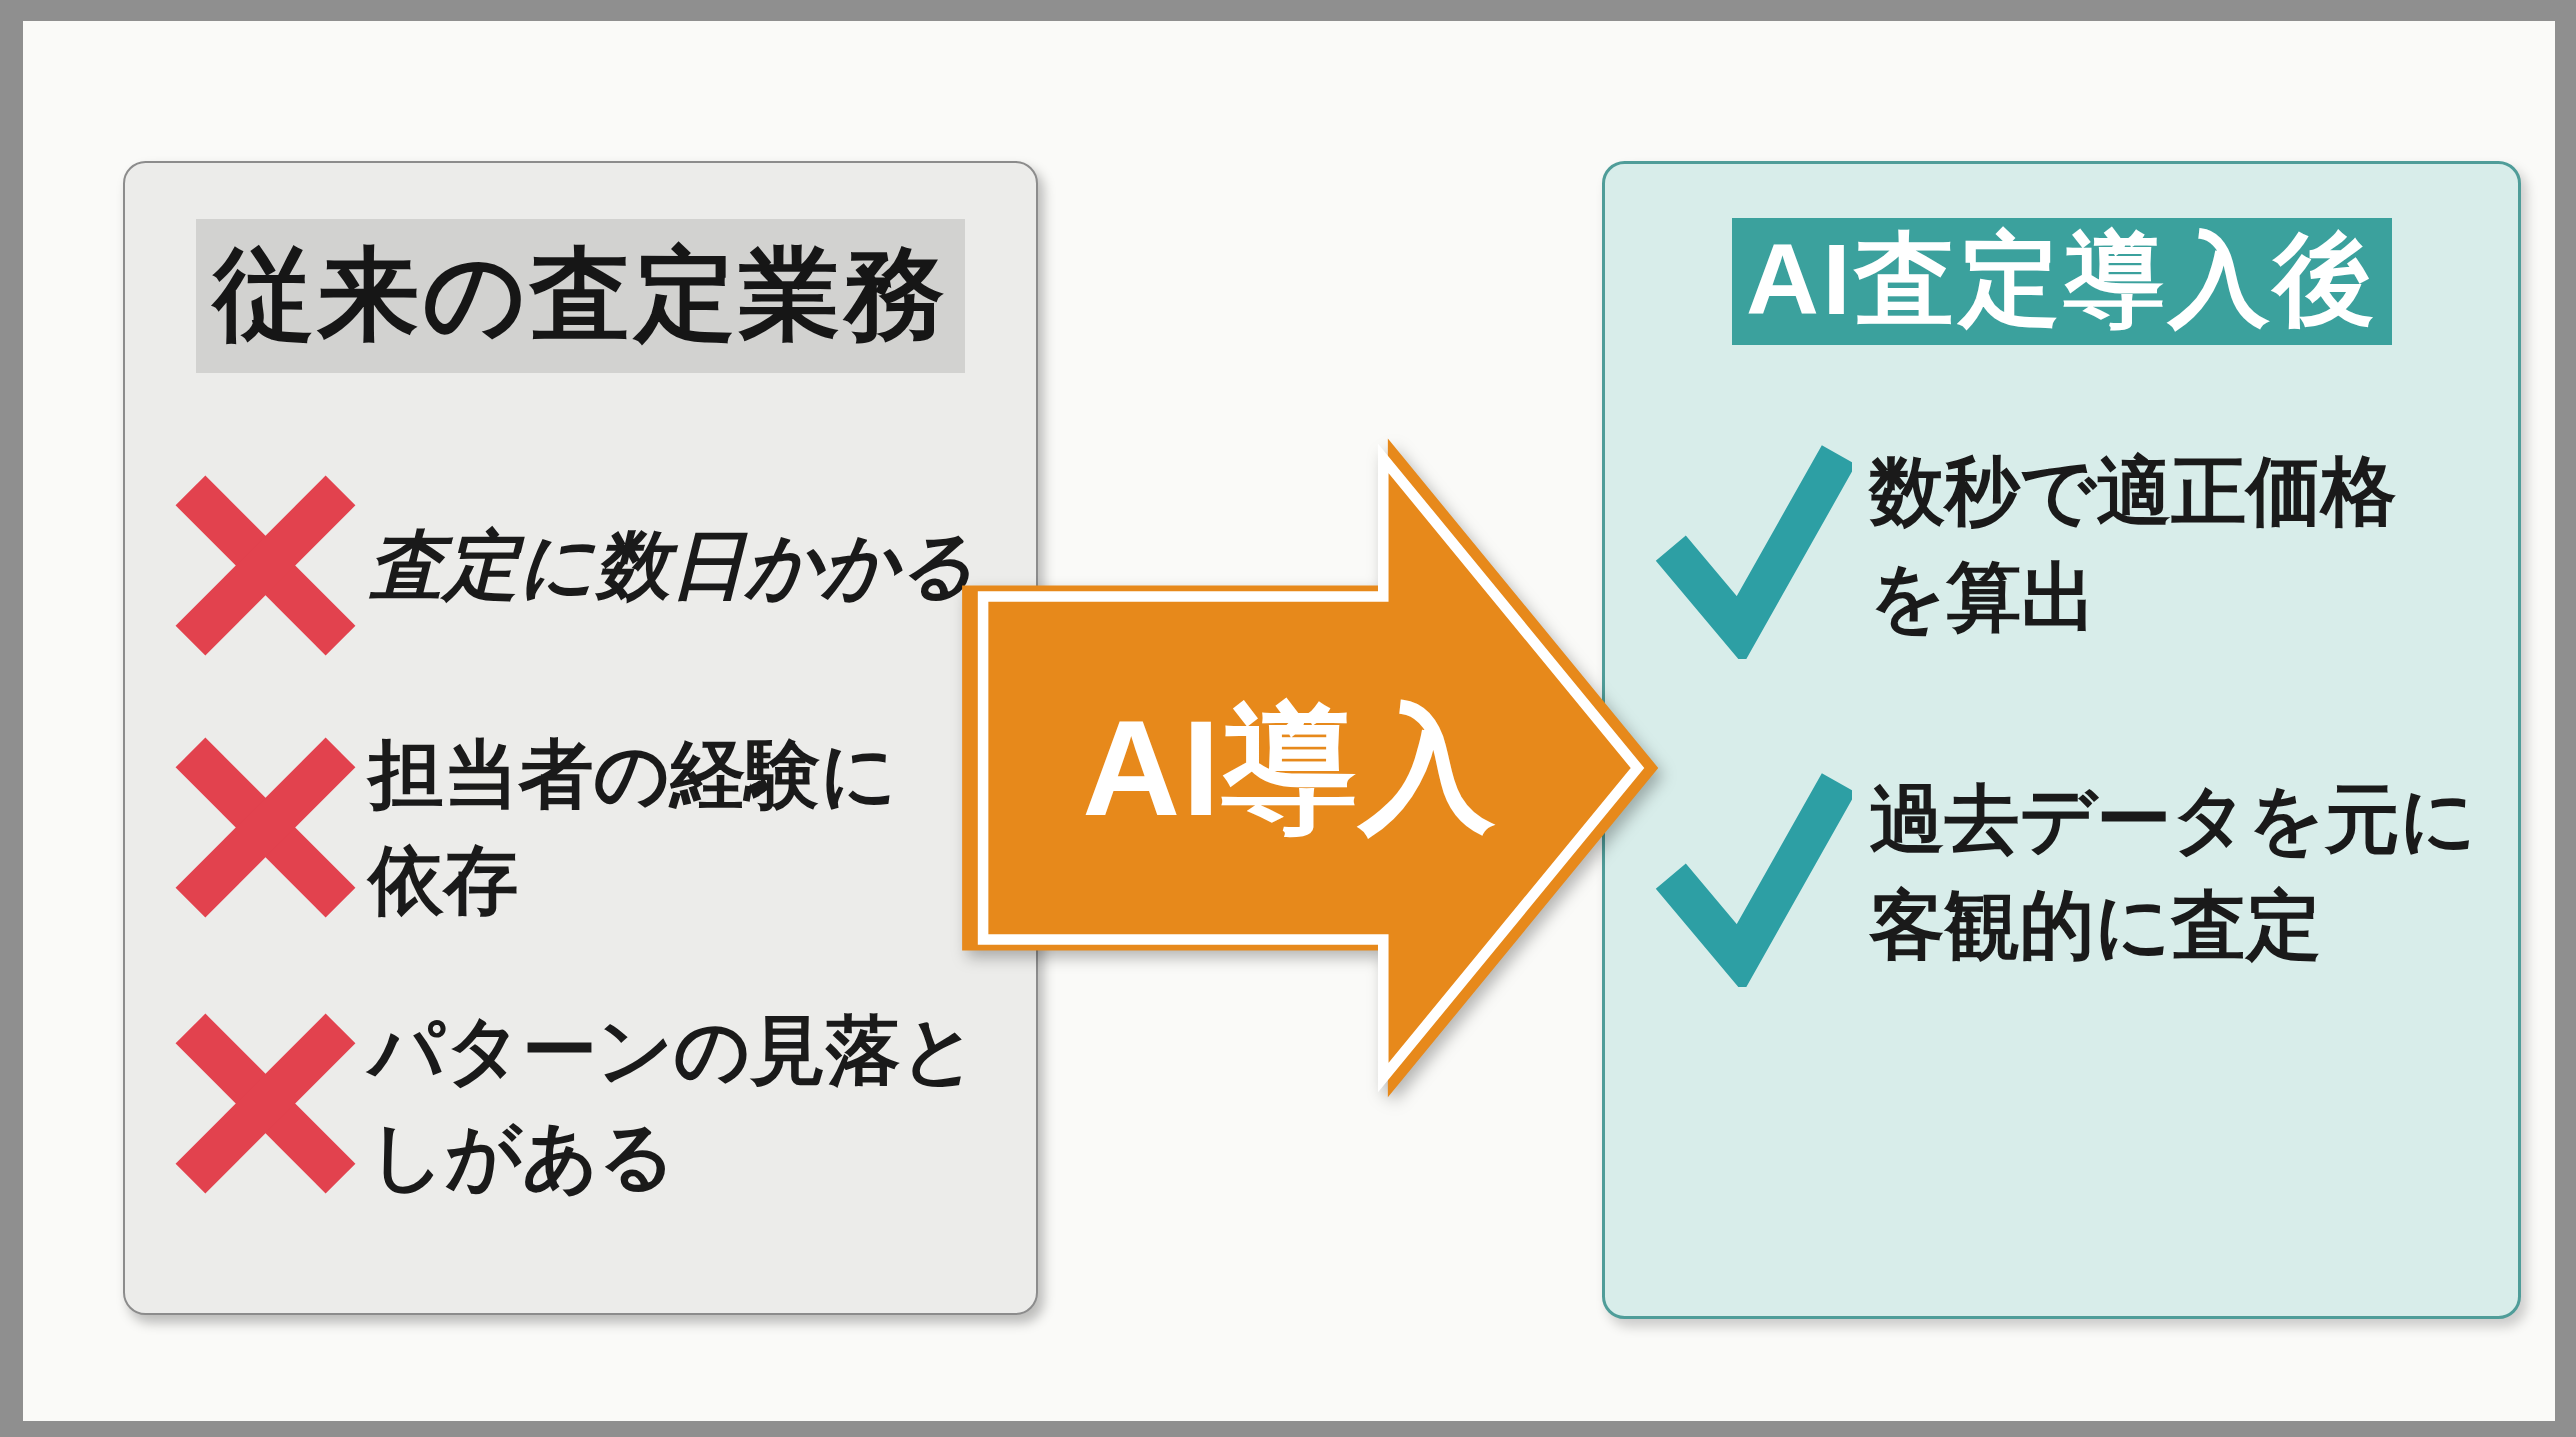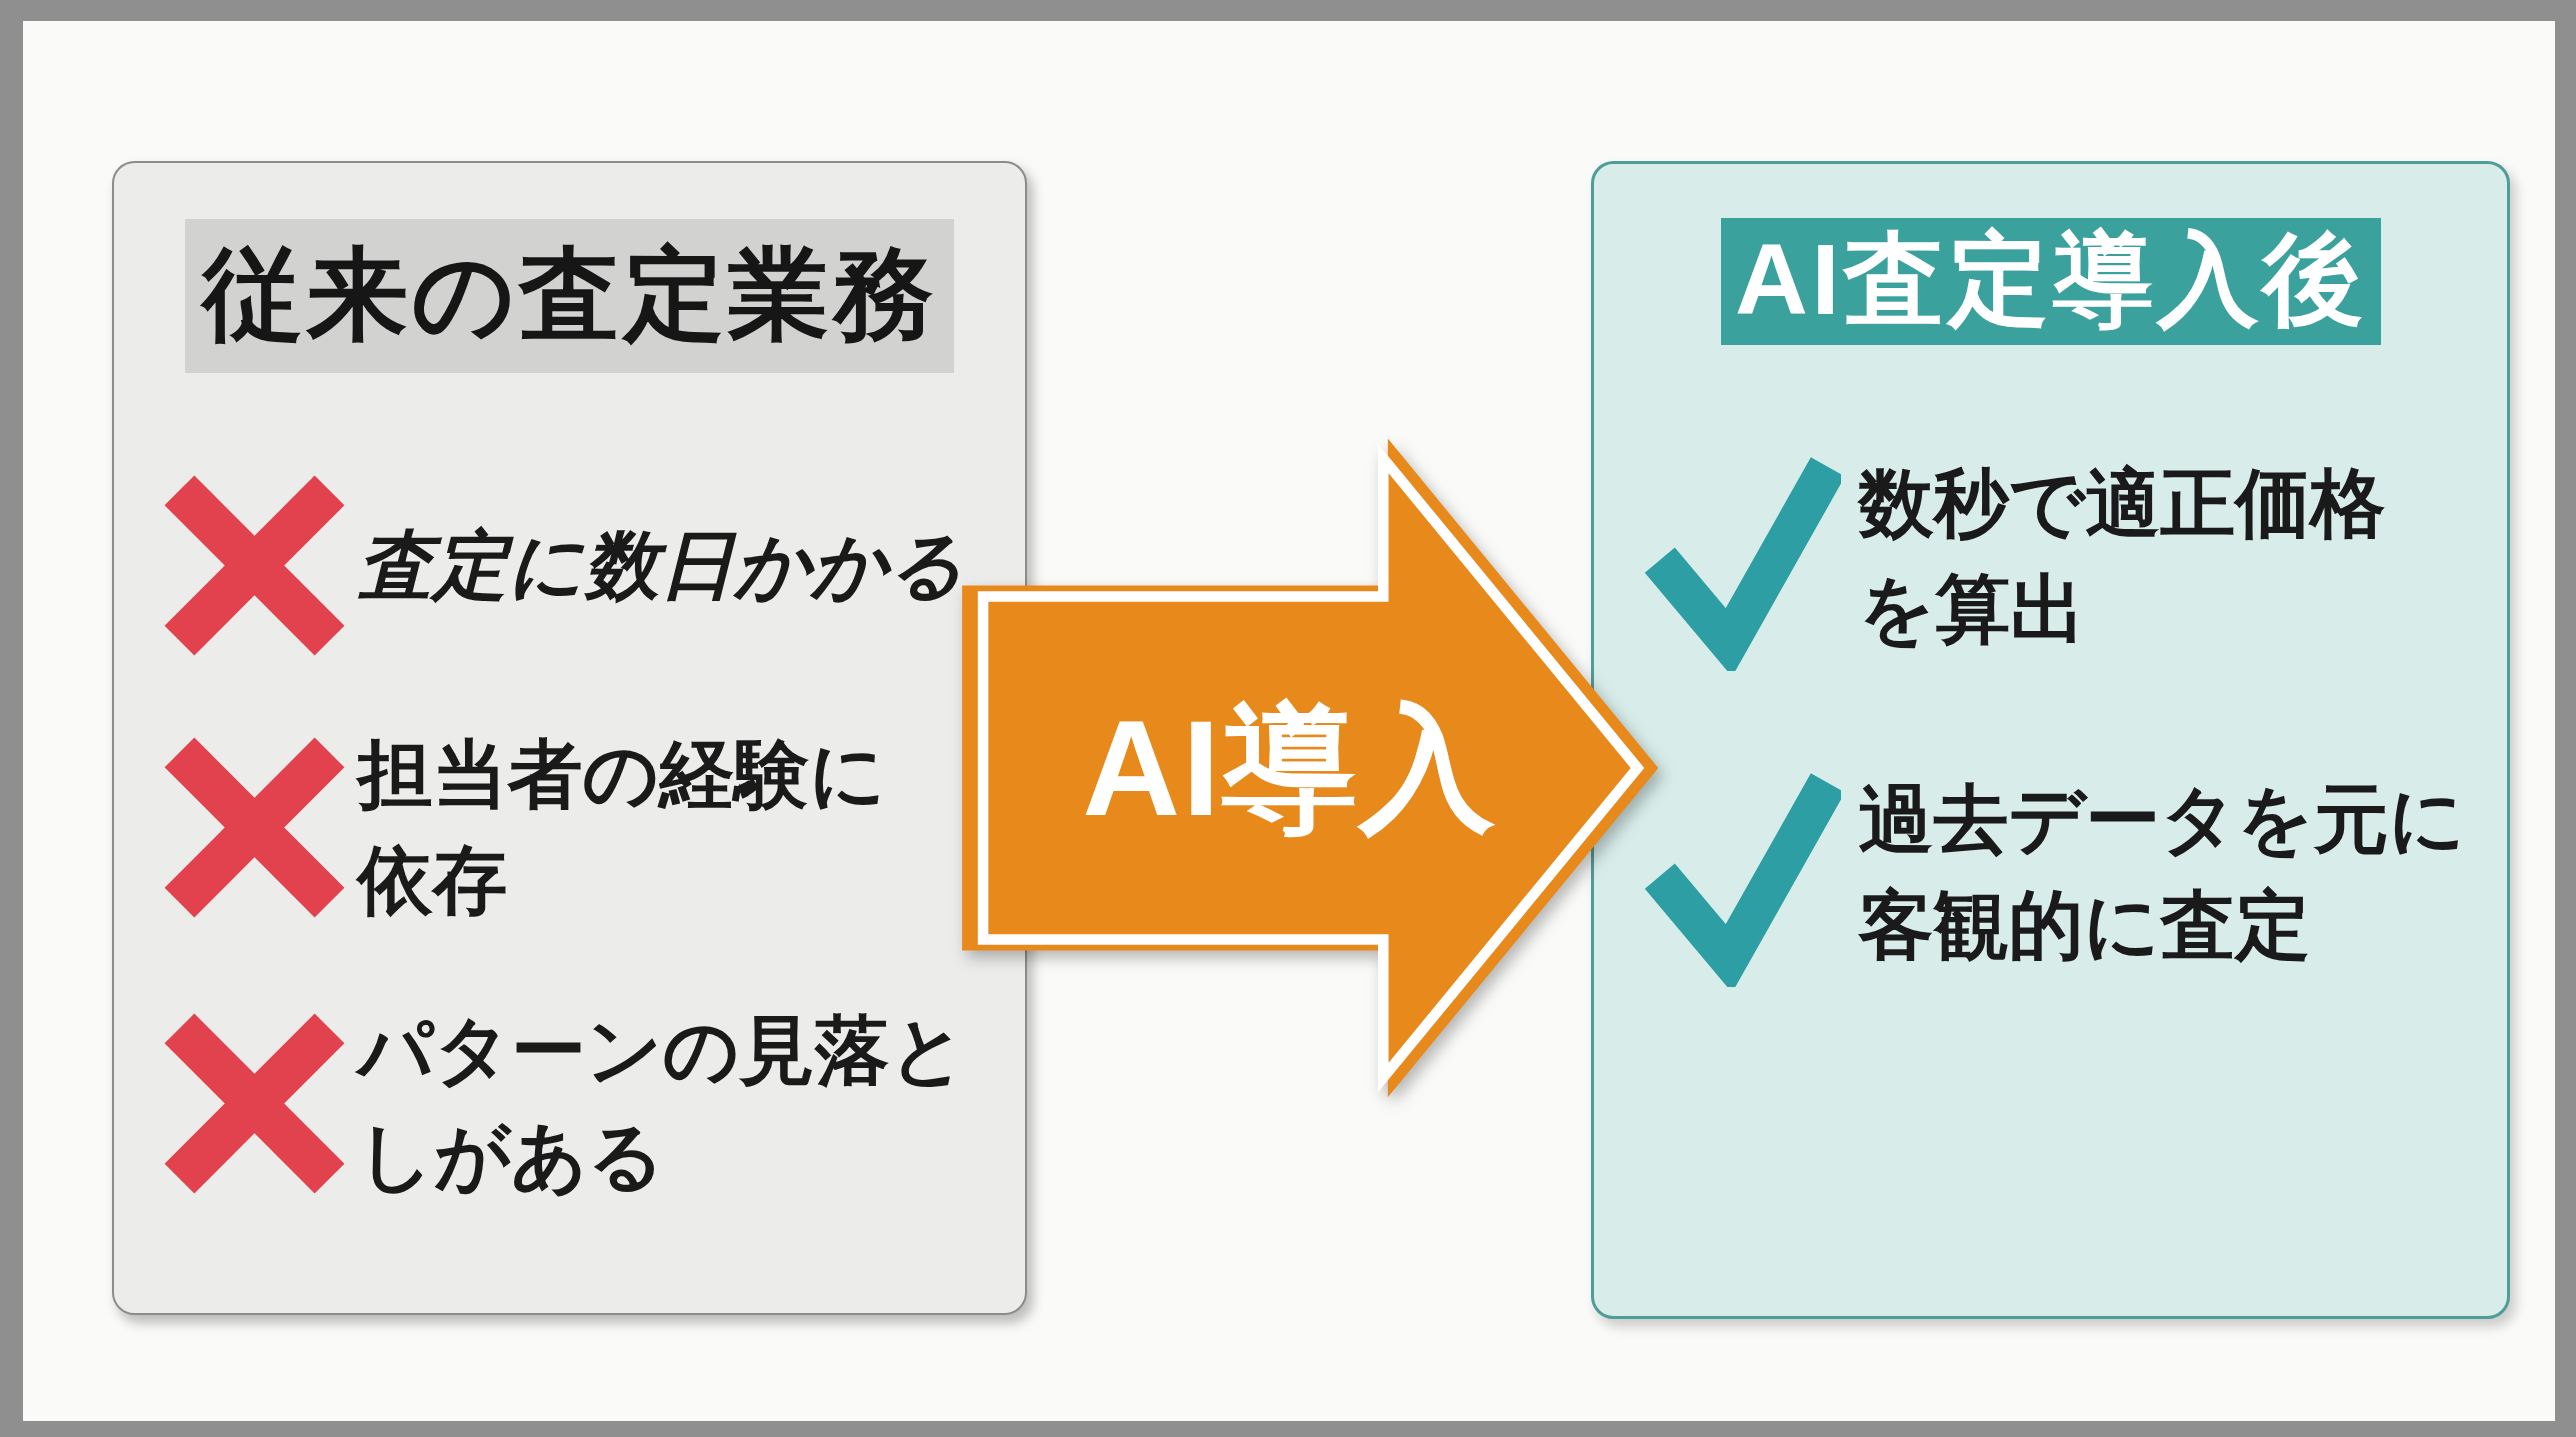--- a/index.html
+++ b/index.html
@@ -10,20 +10,21 @@
     background:#8F8F8F;
   }
   .page{
     position:absolute;left:23.4px;top:20.6px;right:20.6px;bottom:17px;
     background:#FAFAF8;
   }
   
   .panel{
     position:absolute;top:140px;box-sizing:border-box;
     border-radius:22.5px;
+    margin-left:11px;
   }
   .panel-before{
     left:89px;width:915px;height:1154px;
     background:#ECECEA;border:2.8px solid #8C8C8C;
     box-shadow:5.6px 7.5px 11.2px rgba(0,0,0,0.25);
   }
   .panel-after{
     left:1568px;width:919px;height:1158px;
     background:#D8EDEA;border:3.7px solid #4F9D99;
     box-shadow:5.6px 7.5px 11.2px rgba(0,0,0,0.18);
@@ -39,21 +40,21 @@
     margin-top:54px;width:660px;height:127px;background:#3BA19D;color:#FFFFFF;font-size:101px;
   }
   
   .row{
     position:absolute;left:49px;right:23.4px;
     display:flex;align-items:center;
   }
   .panel-before .row-1{top:309px;min-height:187px;font-style:italic;}
   .panel-before .row-2{top:557px;min-height:215px;}
   .panel-before .row-3{top:833px;min-height:215px;}
-  .panel-after  .row-1{top:278px;min-height:229px;}
+  .panel-after  .row-1{top:266px;min-height:229px;}
   .panel-after  .row-2{top:594px;min-height:229px;}
   .panel-after  .row-3{top:856px;min-height:229px;}
   .item-text{
     font-size:75px;font-weight:bold;color:#1A1A1A;
     line-height:1.42;white-space:pre-line;margin-left:11.2px;
   }
   .panel-after .item-text{margin-left:17px;}
   .x-icon{width:183px;height:183px;flex:none;}
   .check-icon{width:198px;height:229px;flex:none;}
   

